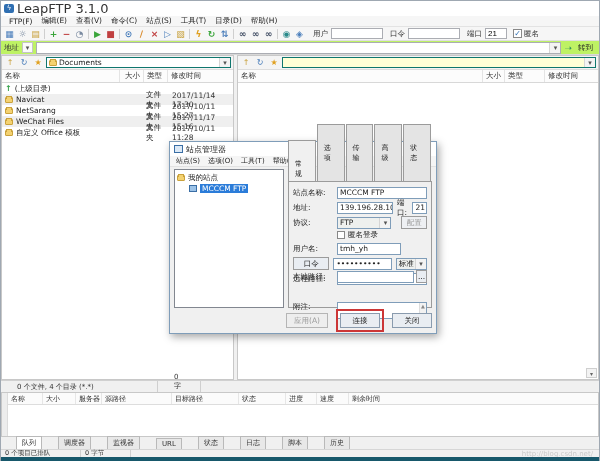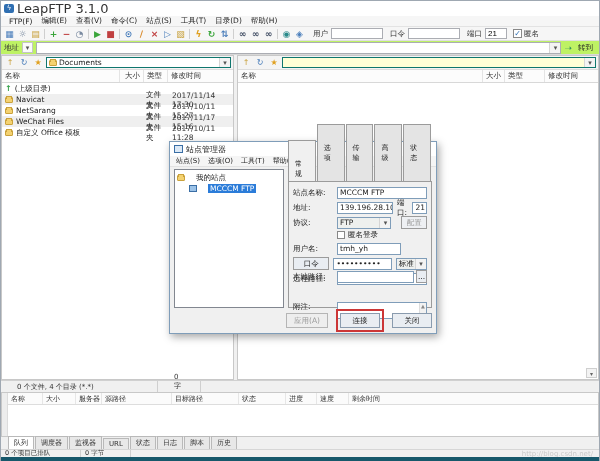--- a/index.html
+++ b/index.html
@@ -80,21 +80,21 @@
   .pscell { border-right:1px solid #cfcfcf; display:flex; align-items:center; padding:0 16px; }
 
   
   .queue { position:absolute; left:0; top:391px; right:0; height:45px; background:#fff; border:1px solid #c8c8c8; }
   .qgutter { position:absolute; left:0; top:0; bottom:0; width:6px; background:#ededed; border-right:1px solid #dcdcdc; }
   .qhdr { position:absolute; left:6px; right:0; top:0; height:12px; display:flex; font-size:7px;
     color:#333; background:#fbfbfb; border-bottom:1px solid #ddd; }
   .qh { padding:1px 3px; border-right:1px solid #e6e6e6; white-space:nowrap; overflow:hidden; }
 
   
-  .btabs { position:absolute; left:4px; top:436px; right:0; height:12px; display:flex; gap:1px;
+  .btabs { position:absolute; left:12px; top:436px; right:0; height:12px; display:flex; gap:16px;
     padding-left:3px; background:#f0f0f0; align-items:flex-end; }
   .btab { font-size:7px; padding:1px 5px; border:1px solid #b9b9b9; border-bottom:none; background:#e8e8e8; color:#333; }
   .btab.active { background:#fff; }
   .bstatus { position:absolute; left:0; top:448px; right:0; height:8px; background:#f0f0f0;
     display:flex; align-items:center; font-size:6.5px; color:#333; border-top:1px solid #d6d6d6; }
   .bscell { padding:0 4px; border-right:1px solid #cfcfcf; height:100%; display:flex; align-items:center; }
   .watermark { margin-left:auto; padding-right:6px; color:#c9c9c9; font-size:7px; }
   .teal { position:absolute; left:0; top:456px; right:0; height:5px; background:#17586b; }
 
   
@@ -102,21 +102,21 @@
     border:1px solid #7f9db9; box-shadow:2px 3px 8px rgba(0,0,0,.35); z-index:10; }
   .dlg-title { height:14px; background:#fff; display:flex; align-items:center; padding:0 4px; gap:3px; }
   .dlg-ico { width:9px; height:8px; border:1px solid #3a6ea5; background:#dce9f6; }
   .dlg-titletxt { font-size:8px; flex:1; }
   .dlg-sys { font-size:8px; color:#444; width:14px; text-align:center; }
   .dlg-menu { height:11px; display:flex; align-items:center; gap:2px; padding-left:3px;
     border-bottom:1px solid #e2e2e2; background:#f5f5f5; }
   .dlg-menuitem { font-size:7px; padding:0 3px; }
   .dlg-tree { position:absolute; left:4px; top:27px; width:110px; bottom:25px; background:#fff;
     border:1px solid #828790; font-size:7.5px; padding:2px; }
-  .titem { display:flex; align-items:center; gap:11px; height:11px; white-space:nowrap; }
+  .titem { display:flex; align-items:center; gap:3px; height:11px; white-space:nowrap; }
   .titem.child { padding-left:12px; }
   .srvico { width:8px; height:7px; border:1px solid #3a6ea5; background:#9cc3e8; flex:0 0 auto; }
   .sel { background:#2b7cd9; color:#fff; padding:0 2px; }
   .dlg-right { position:absolute; left:118px; top:26px; right:4px; bottom:25px; }
   .dtabs { display:flex; height:13px; align-items:flex-end; }
   .dtab { font-size:7px; padding:18px 6px; border:1px solid #9b9b9b; border-bottom:none;
     background:#e4e4e4; margin-right:1px; }
   .dtab.active { background:#f0f0f0; position:relative; z-index:2; padding-bottom:2px; }
   .fieldbox { position:absolute; left:0; right:0; top:13px; bottom:0; border:1px solid #9b9b9b; background:#f0f0f0; }
   .drow { position:absolute; left:4px; right:4px; height:13px; display:flex; align-items:center; font-size:7.5px; }

